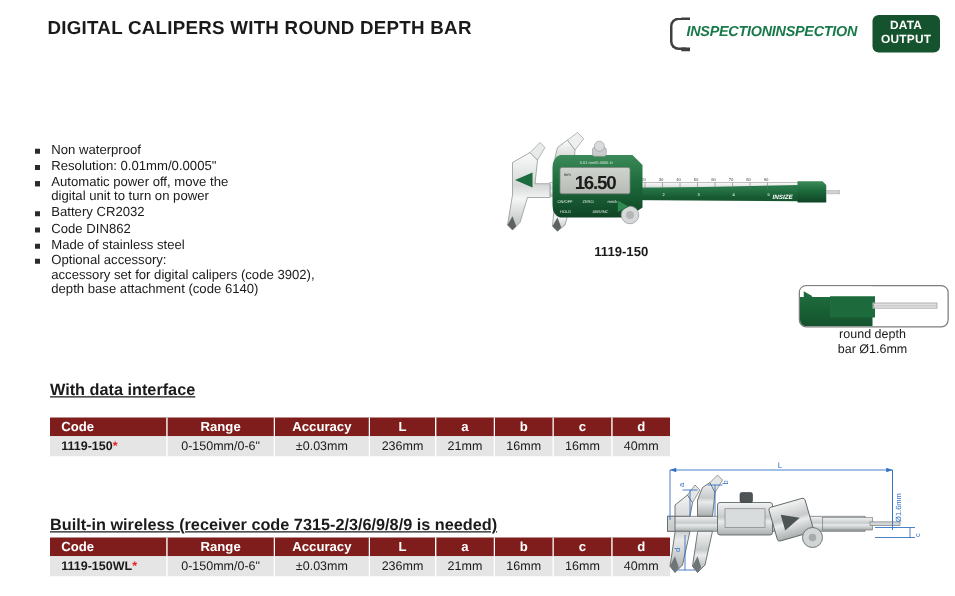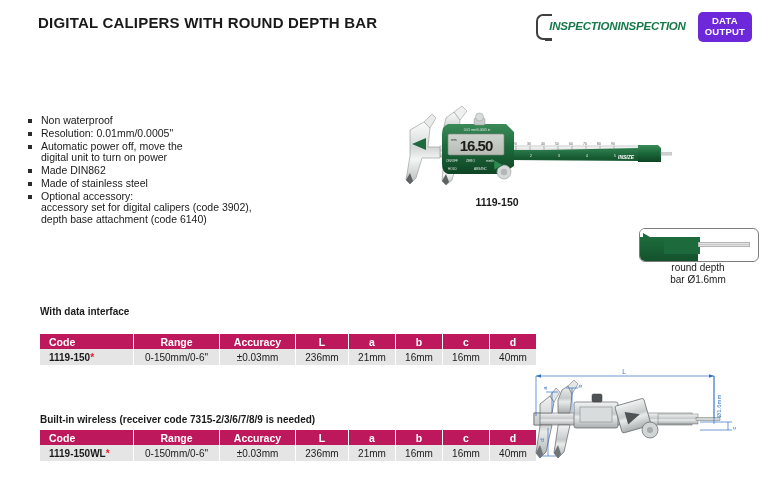--- a/index.html
+++ b/index.html
@@ -26,21 +26,21 @@
     content:"";position:absolute;right:-2.5px;top:-2.5px;width:7px;height:2.5px;background:#3f3f3f;
   }
   .insp .bracket:before{
     content:"";position:absolute;right:-2.5px;bottom:-2.5px;width:7px;height:2.5px;background:#3f3f3f;
   }
   .insp .txt{display:flex;flex-direction:row;line-height:1.02;}
   .insp .txt span{
     font-size:11.5px;font-weight:bold;font-style:italic;color:#17794a;letter-spacing:-.2px;
   }
   .data-out{
-    background:#6d28d9;color:#fff;border-radius:5px;
+    background:#14532d;color:#fff;border-radius:5px;
     font-size:9.5px;font-weight:bold;line-height:1.12;text-align:center;
     padding:4px 7px;letter-spacing:.2px;
   }
 
   
   .features{position:absolute;left:28px;top:115px;width:300px;}
   .feat{position:relative;padding-left:13px;font-size:10.5px;line-height:11.6px;margin-bottom:1.2px;}
   .feat>.sq{position:absolute;left:0;top:4px;width:4px;height:4px;background:#2b2b2b;}
   .feat .sub{display:block;padding-left:0;}
 
@@ -59,32 +59,32 @@
   .inset-cap{position:absolute;left:0;top:0;bottom:0;width:58px;background:linear-gradient(#ffffff 0%,#ffffff 26%,#1d6b3c 26%,#14522d 100%);}
   .inset-cap:after{content:"";position:absolute;left:3px;top:4px;border-left:7px solid #1d6b3c;border-top:4px solid transparent;border-bottom:4px solid transparent;}
   .inset-bar{position:absolute;left:58px;top:13px;width:52px;height:5px;background:linear-gradient(#f2f2f2,#c9c9c9,#efefef);border:.6px solid #b5b5b5;box-sizing:border-box;}
   .inset-cap2{position:absolute;left:24px;top:8px;width:36px;height:17px;background:#1d6b3c;}
   .inset-label{
     position:absolute;left:629px;top:262px;width:138px;text-align:center;
     font-size:10px;line-height:11.5px;color:#1a1a1a;
   }
 
   
-  .sec-head{position:absolute;font-size:10px;font-weight:bold;line-height:12px;}
+  .sec-head{position:absolute;font-size:13px;font-weight:bold;line-height:12px;text-decoration:underline;}
   #sec1-head{left:40px;top:306px;}
   #sec2-head{left:40px;top:414px;}
 
   table.spec{
     position:absolute;border-collapse:collapse;width:455px;
     font-size:10px;table-layout:fixed;
   }
   #table1{left:40px;top:334px;}
   #table2{left:40px;top:430px;}
   table.spec th{
-    background:#be185d;color:#ffffff;font-weight:bold;font-size:10.5px;
+    background:#7f1d1d;color:#ffffff;font-weight:bold;font-size:10.5px;
     height:15px;text-align:center;border-right:1.4px solid #ffffff;padding:0;
   }
   table.spec th:last-child{border-right:none;}
   table.spec td{
     background:#e5e5e5;color:#1a1a1a;height:16px;text-align:center;
     border-right:1.4px solid #ffffff;padding:0;
   }
   table.spec td:last-child{border-right:none;}
   table.spec .c-code{width:84px;text-align:left;padding-left:9px;font-weight:bold;}
   table.spec th.c-code{text-align:left;padding-left:9px;}
@@ -121,21 +121,22 @@
       <div>DATA</div>
       <div>OUTPUT</div>
     </div>
   </div>
 
   <div class="features">
     <div class="feat"><span class="sq"></span><span>Non waterproof</span></div>
     <div class="feat"><span class="sq"></span><span>Resolution: 0.01mm/0.0005"</span></div>
     <div class="feat"><span class="sq"></span></div>
     <div class="feat"><span class="sq"></span><span>Automatic power off, move the</span><span class="sub">digital unit to turn on power</span></div>
-    <div class="feat"><span class="sq"></span><span>Made DIN862</span></div>
+    <div class="feat"><span class="sq"></span><span>Battery CR2032</span></div>
+    <div class="feat"><span class="sq"></span><span>Code DIN862</span></div>
     <div class="feat"><span class="sq"></span><span>Made of stainless steel</span></div>
     <div class="feat"><span class="sq"></span><span>Optional accessory:</span><span class="sub">accessory set for digital calipers (code 3902),</span><span class="sub">depth base attachment (code 6140)</span></div>
   </div>
 
   <div class="product">
     <svg width="290" height="105" viewBox="0 0 290 105">
       <defs>
         <linearGradient id="steel" x1="0" y1="0" x2="0" y2="1">
           <stop offset="0%" stop-color="#fbfbfb"></stop>
             <stop offset="42%" stop-color="#d6d8d8"></stop>
@@ -272,21 +273,21 @@
         <td>236mm</td>
         <td>21mm</td>
         <td>16mm</td>
         <td>16mm</td>
         <td>40mm</td>
       </tr>
     </tbody>
   </table>
 
   <div class="sec-head" id="sec2-head">
-    <div>Built-in wireless (receiver code 7315-2/3/6/7/8/9 is needed)</div>
+    <div>Built-in wireless (receiver code 7315-2/3/6/9/8/9 is needed)</div>
   </div>
 
   <table class="spec" id="table2">
     <thead>
       <tr>
         <th class="c-code">Code</th>
         <th class="c-range">Range</th>
         <th class="c-acc">Accuracy</th>
         <th class="c-l">L</th>
         <th class="c-s">a</th>

